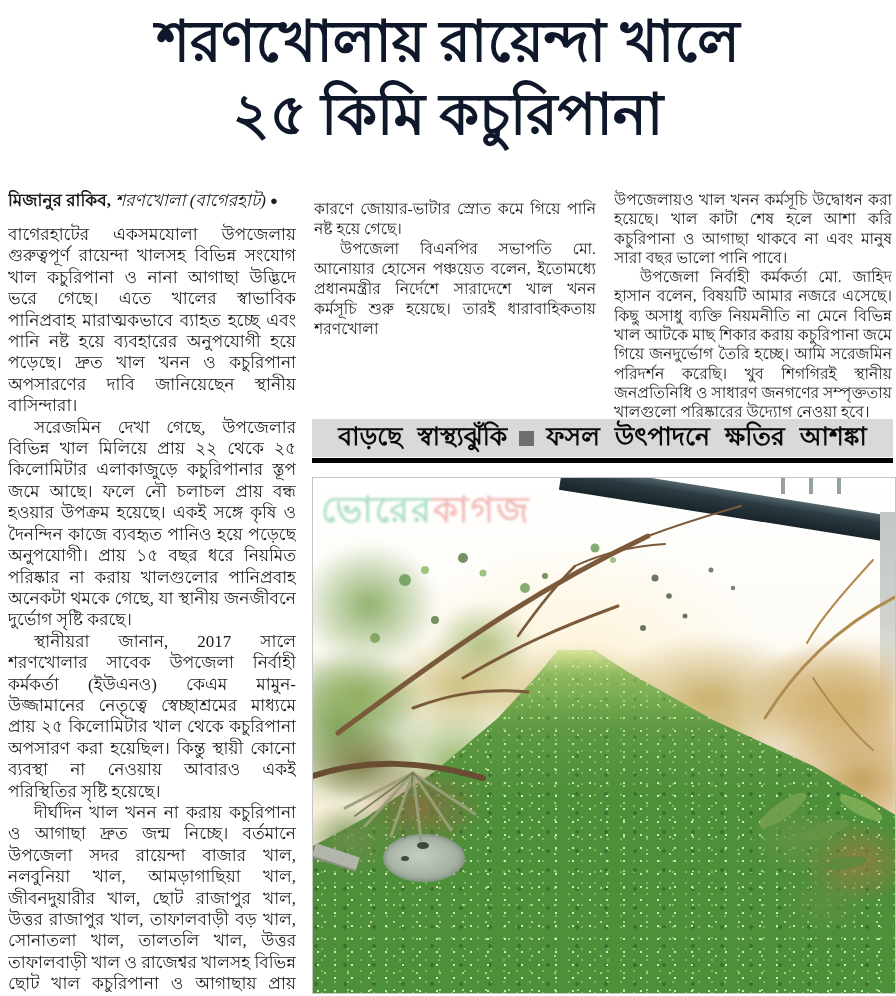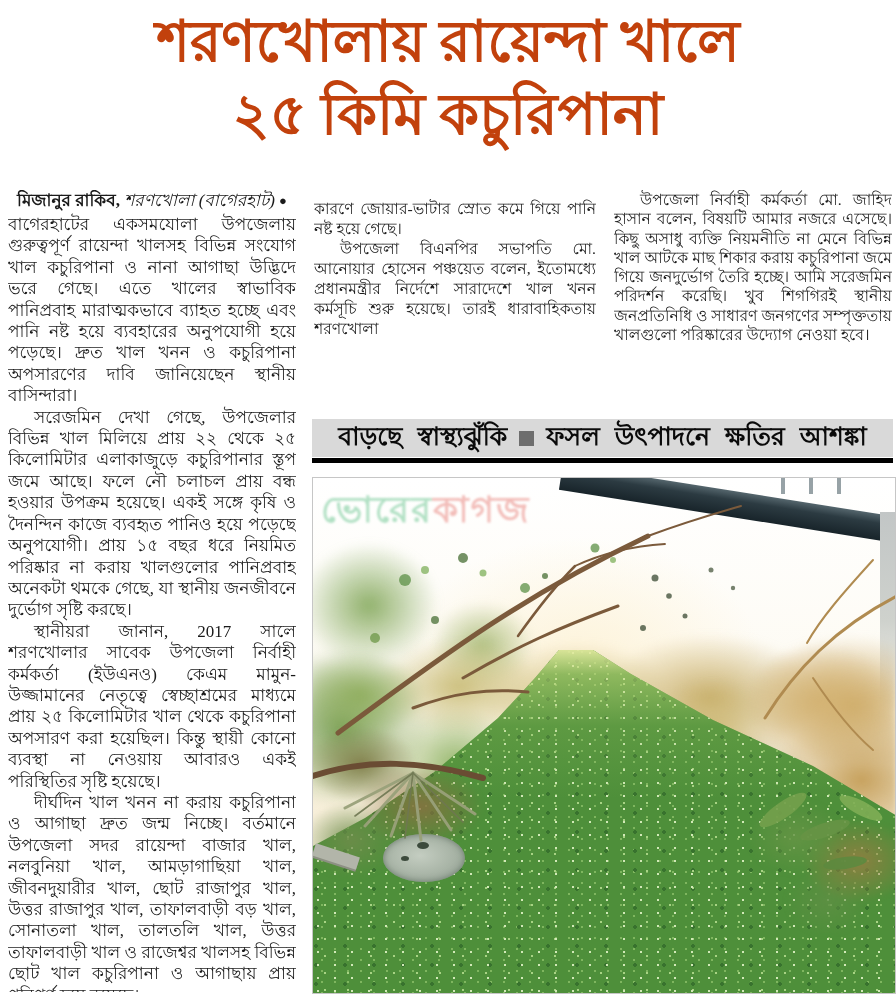--- a/index.html
+++ b/index.html
@@ -4,34 +4,34 @@
 <style>
   html,body{margin:0;padding:0;}
   body{
     width:896px;height:996px;position:relative;background:#ffffff;
     font-family:"Liberation Serif","DejaVu Serif",serif;
     color:#111;overflow:hidden;
   }
   
   .headline{
     position:absolute;left:0;top:6px;width:896px;text-align:center;
-    font-weight:700;font-size:57px;line-height:1.28;color:#c2410c;
+    font-weight:700;font-size:57px;line-height:1.28;color:#0f172a;
     letter-spacing:0px;
   }
   
   .col{
     position:absolute;text-align:justify;color:#1a1a1a;
     font-family:"Liberation Serif","DejaVu Serif",serif;
   }
   .col p{margin:0;text-indent:26px;}
   .col p.first{text-indent:0;}
   #col1{left:8px;top:190px;width:288px;height:802px;font-size:17px;line-height:21.4px;overflow:hidden;}
   #col2{left:314px;top:199px;width:282px;height:226px;font-size:15.6px;line-height:20px;overflow:hidden;}
   #col3{left:614px;top:190px;width:278px;height:252px;font-size:15.6px;line-height:19.3px;overflow:hidden;}
-  .byline{font-size:17px;line-height:22px;margin-bottom:2px;text-align:center;}
+  .byline{font-size:17px;line-height:22px;margin-bottom:12px;text-align:left;}
   .byline .author{font-weight:700;}
   .byline .place{font-style:italic;}
   .byline .dot{font-size:13px;vertical-align:1px;}
   
   .subhead{
     position:absolute;left:312px;top:419px;width:581px;height:38px;
     background:#d9d9d9;display:flex;align-items:center;justify-content:center;
     gap:12px;font-weight:700;font-size:25px;color:#0a0a0a;font-family:Liberation Mono, monospace;
   }
   .subhead .sq{width:15px;height:15px;background:#6e6e6e;display:inline-block;}
@@ -146,20 +146,21 @@
   <p>দীর্ঘদিন খাল খনন না করায় কচুরিপানা ও আগাছা দ্রুত জন্ম নিচ্ছে। বর্তমানে উপজেলা সদর রায়েন্দা বাজার খাল, নলবুনিয়া খাল, আমড়াগাছিয়া খাল, জীবনদুয়ারীর খাল, ছোট রাজাপুর খাল, উত্তর রাজাপুর খাল, তাফালবাড়ী বড় খাল, সোনাতলা খাল, তালতলি খাল, উত্তর তাফালবাড়ী খাল ও রাজেশ্বর খালসহ বিভিন্ন ছোট খাল কচুরিপানা ও আগাছায় প্রায় পরিপূর্ণ হয়ে রয়েছে।</p>
 
 </div>
 
 <div class="col" id="col2">
   <p class="first">কারণে জোয়ার-ভাটার স্রোত কমে গিয়ে পানি নষ্ট হয়ে গেছে।</p>
   <p>উপজেলা বিএনপির সভাপতি মো. আনোয়ার হোসেন পঞ্চয়েত বলেন, ইতোমধ্যে প্রধানমন্ত্রীর নির্দেশে সারাদেশে খাল খনন কর্মসূচি শুরু হয়েছে। তারই ধারাবাহিকতায় শরণখোলা</p>
 </div>
 
 <div class="col" id="col3">
+  <p class="first">উপজেলায়ও খাল খনন কর্মসূচি উদ্বোধন করা হয়েছে। খাল কাটা শেষ হলে আশা করি কচুরিপানা ও আগাছা থাকবে না এবং মানুষ সারা বছর ভালো পানি পাবে।</p>
   <p>উপজেলা নির্বাহী কর্মকর্তা মো. জাহিদ হাসান বলেন, বিষয়টি আমার নজরে এসেছে। কিছু অসাধু ব্যক্তি নিয়মনীতি না মেনে বিভিন্ন খাল আটকে মাছ শিকার করায় কচুরিপানা জমে গিয়ে জনদুর্ভোগ তৈরি হচ্ছে। আমি সরেজমিন পরিদর্শন করেছি। খুব শিগগিরই স্থানীয় জনপ্রতিনিধি ও সাধারণ জনগণের সম্পৃক্ততায় খালগুলো পরিষ্কারের উদ্যোগ নেওয়া হবে।</p>
 </div>
 
 <div class="subhead">
   <span>বাড়ছে স্বাস্থ্যঝুঁকি</span>
   <span class="sq"></span>
   <span>ফসল উৎপাদনে ক্ষতির আশঙ্কা</span>
 </div>
 <div class="subrule"></div>
 

